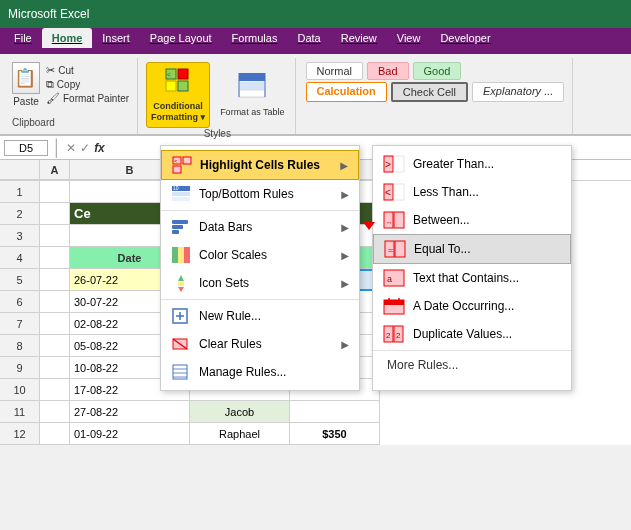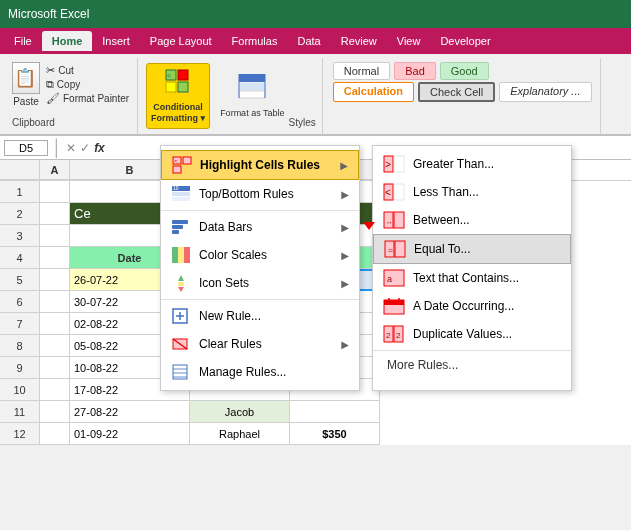--- a/index.html
+++ b/index.html
@@ -11,25 +11,26 @@
       height: 28px;
       display: flex;
       align-items: center;
       padding: 0 8px;
       color: white;
       font-size: 12px;
     }
 
     
     .ribbon-tabs {
-      background: #be185d;
-      display: flex;
-      align-items: center;
+      background: #701a75;
+      display: flex;
+      align-items: flex-start;
       padding: 0 4px;
       height: 26px;
+      text-decoration: underline;
     }
     .ribbon-tab {
       color: white;
       font-size: 11px;
       padding: 4px 10px;
       cursor: pointer;
       border-radius: 3px 3px 0 0;
     }
     .ribbon-tab.active {
       background: #f0f0f0;
@@ -43,21 +44,21 @@
       border-bottom: 2px solid #c0c0c0;
       height: 82px;
       display: flex;
       align-items: stretch;
       padding: 4px 4px 0 4px;
       gap: 2px;
     }
 
     .ribbon-group {
       display: flex;
-      flex-direction: row;
+      flex-direction: column;
       align-items: center;
       border-right: 1px solid #d0d0d0;
       padding: 0 8px;
       position: relative;
     }
     .ribbon-group-label {
       font-size: 10px;
       color: #444;
       margin-top: auto;
       padding-bottom: 2px;
@@ -458,21 +459,21 @@
       <div class="row-num">1</div>
       <div class="cell cell-a"></div>
       <div class="cell cell-b"></div>
       <div class="cell cell-c"></div>
       <div class="cell cell-d"></div>
     </div>
 
     <div class="spreadsheet-row">
       <div class="row-num">2</div>
       <div class="cell cell-a"></div>
-      <div class="cell cell-b cell-green-header" style="font-size:13px; font-weight:normal;">Ce</div>
+      <div class="cell cell-b cell-green-header" style="font-size:13px; font-weight:bold;">Ce</div>
       <div class="cell cell-c cell-green-header"></div>
       <div class="cell cell-d cell-green-header"></div>
     </div>
 
     <div class="spreadsheet-row">
       <div class="row-num">3</div>
       <div class="cell cell-a"></div>
       <div class="cell cell-b"></div>
       <div class="cell cell-c"></div>
       <div class="cell cell-d"></div>

